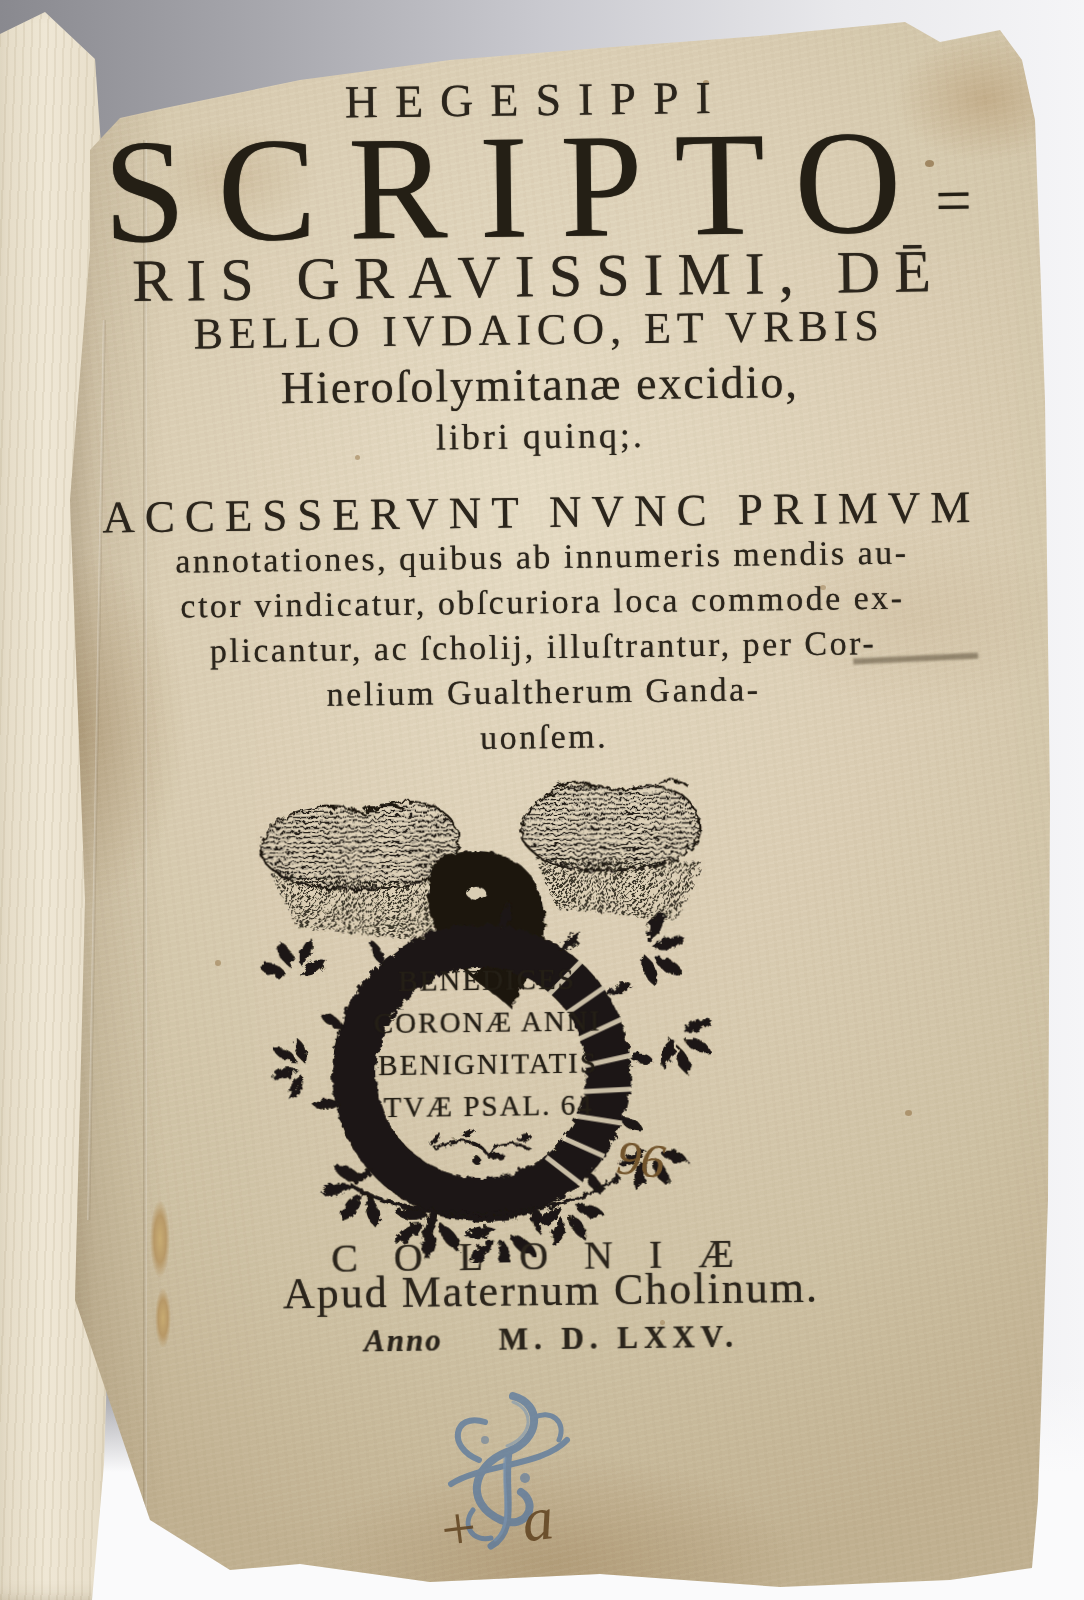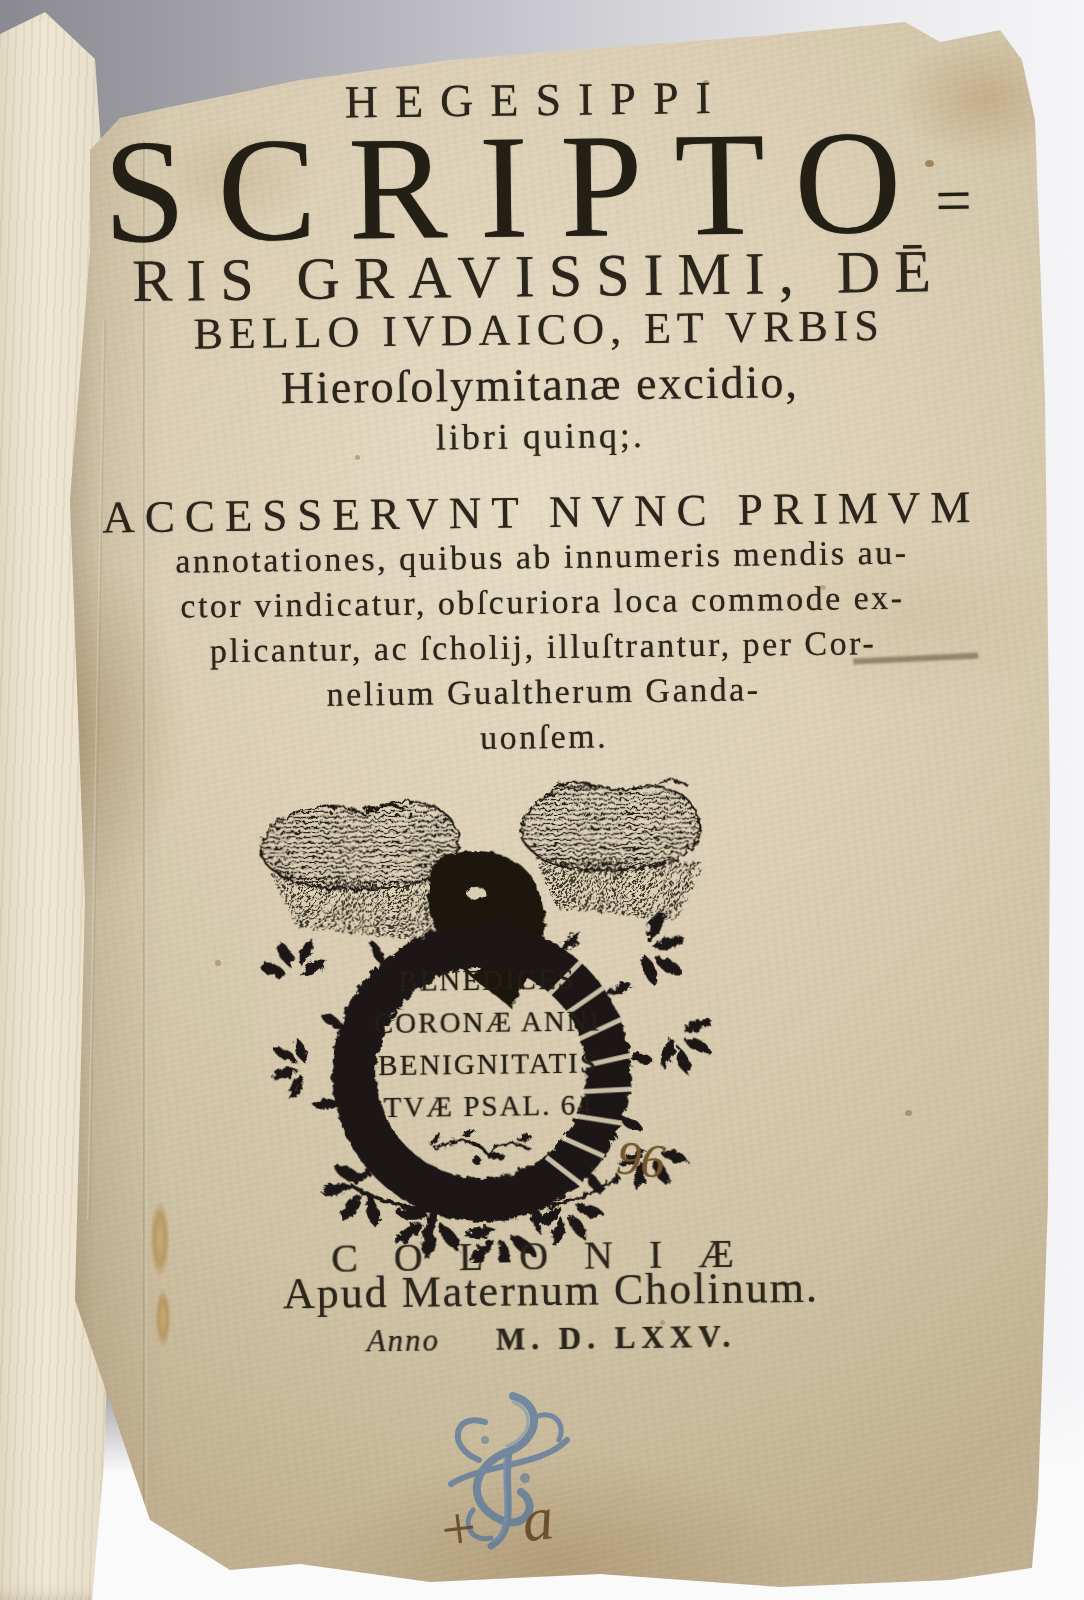--- a/index.html
+++ b/index.html
@@ -57,21 +57,21 @@
   .p1{top:520px;font-size:34px;letter-spacing:2.5px;}
   .p2{top:565px;font-size:34px;letter-spacing:2.5px;}
   .p3{top:610px;font-size:34px;letter-spacing:2.5px;}
   .p4{top:655px;font-size:34px;letter-spacing:2.5px;}
   .p5{top:700px;font-size:34px;letter-spacing:2.5px;}
   .smudge{position:absolute;left:800px;top:640px;width:125px;height:6px;background:rgba(62,50,32,.45);
           filter:blur(1.2px);transform:rotate(-2deg);}
   .place{top:1216px;font-size:40px;letter-spacing:36px;}
   .pub{top:1249px;font-size:44px;letter-spacing:2px;}
   .anno{top:1303px;font-size:31px;}
-  .anno .lbl{font-style:italic;font-weight:normal;letter-spacing:2px;}
+  .anno .lbl{font-style:italic;font-weight:bold;letter-spacing:2px;}
   .anno .gap{display:inline-block;width:56px;}
   .anno .val{letter-spacing:6px;font-weight:bold;}
   .woodcut{position:absolute;left:170px;top:752px;}
   .motto{position:absolute;left:290px;top:938px;width:280px;text-align:center;color:#241f16;
          font-size:29px;line-height:42px;letter-spacing:2px;text-shadow:0 0 1px rgba(40,34,24,.8);}
   .ms-number{position:absolute;left:562px;top:1112px;font-size:48px;font-style:italic;color:#73552c;
              transform:rotate(6deg);text-shadow:0 0 .5px rgba(115,85,44,.8);}
   .stamp{position:absolute;left:366px;top:1362px;opacity:.82;}
   .ms-mark{position:absolute;left:382px;top:1468px;font-size:62px;font-style:italic;color:#5f421f;
            letter-spacing:14px;transform:rotate(-7deg);opacity:.85;}

